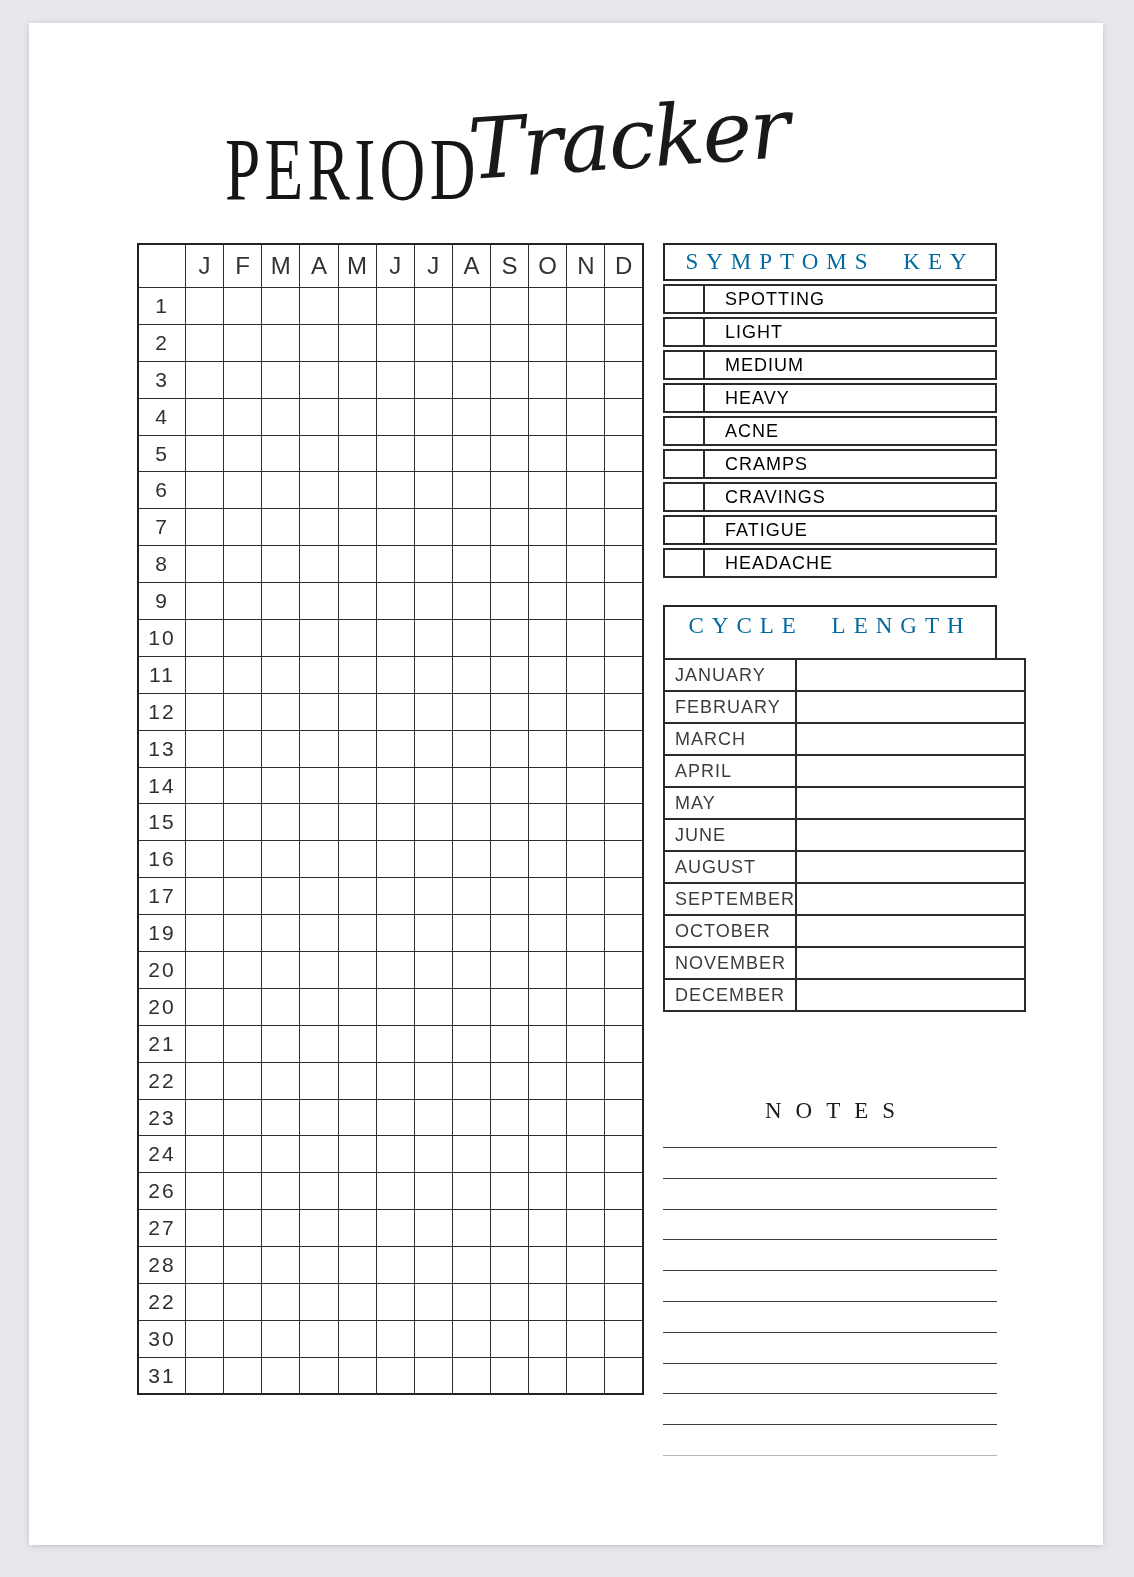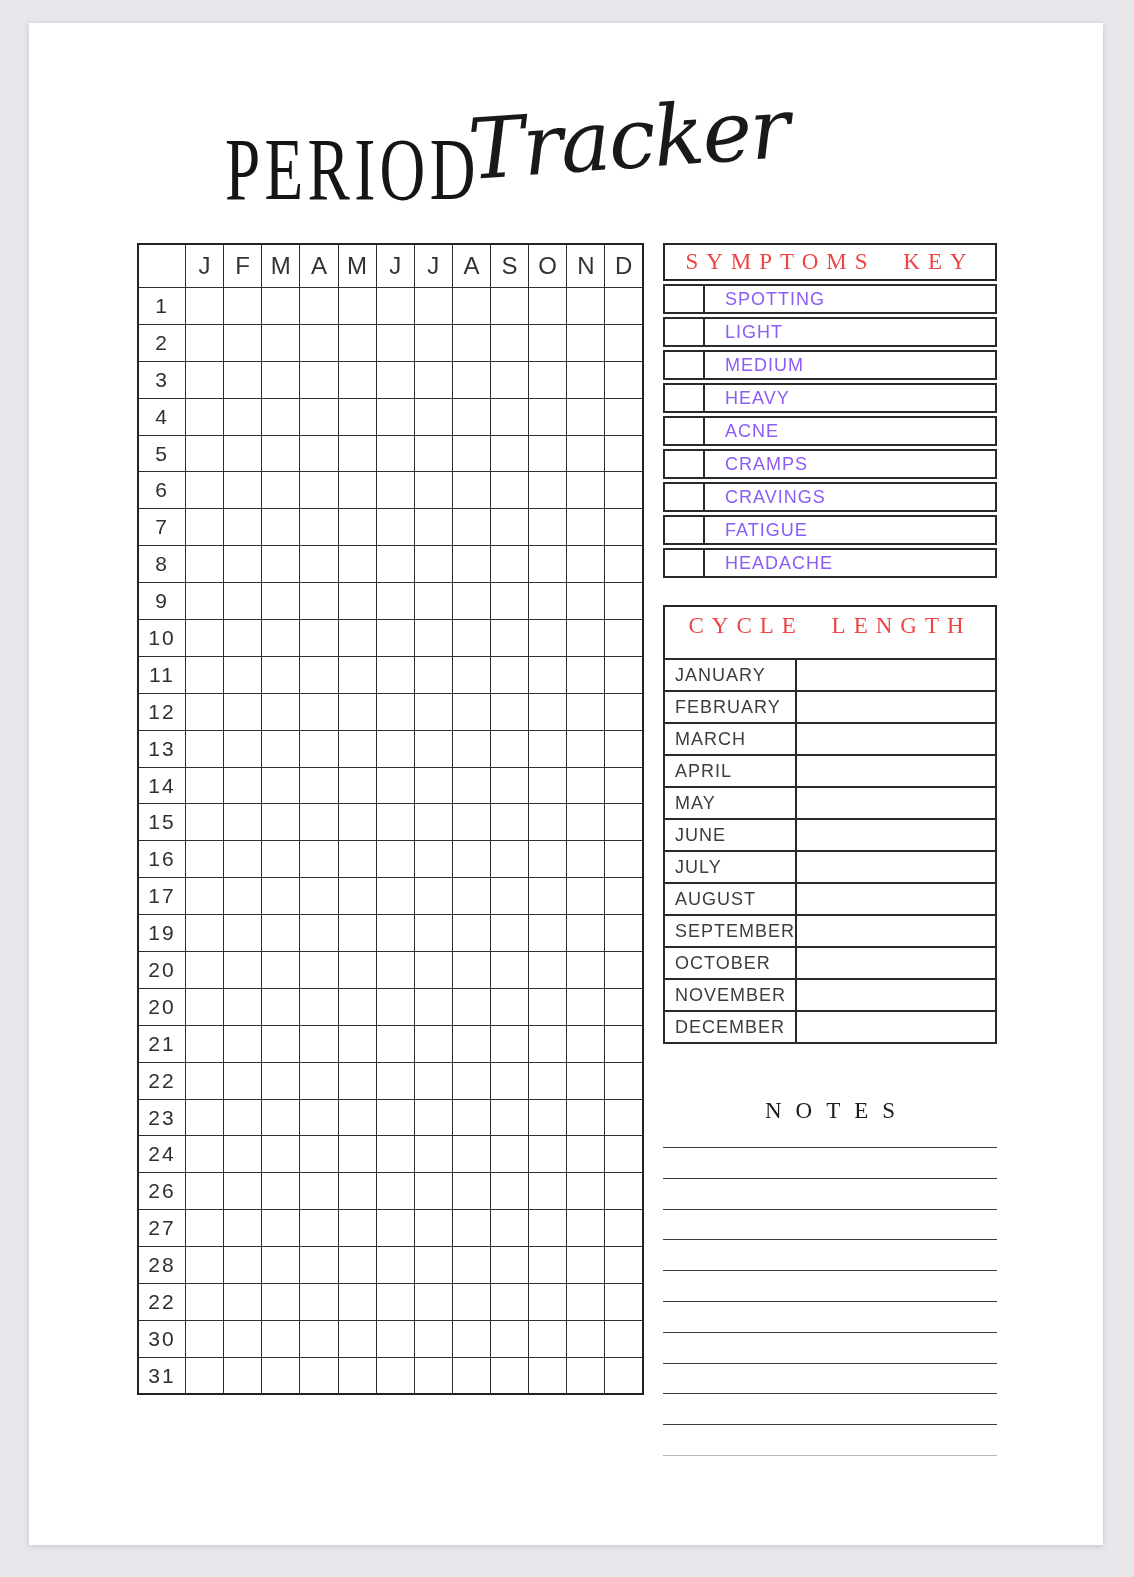--- a/index.html
+++ b/index.html
@@ -56,48 +56,48 @@
     font-size:21px; color:#2f2f2f; letter-spacing:2px;
     text-align:center; vertical-align:middle;
   }
 
   
   .section-title-box {
     box-sizing:border-box;
     border:2px solid #262626;
     text-align:center;
     font-family:"Liberation Serif", serif;
-    color:#ef4444;
+    color:#0369a1;
     letter-spacing:8px; word-spacing:14px;
   }
 
   .symptoms { position:absolute; left:634px; top:220px; width:334px; }
   .symptoms .section-title-box { height:38px; line-height:34px; font-size:23px; }
   .symptom-row {
     box-sizing:border-box;
     display:flex; align-items:center;
     border:2px solid #2a2a2a;
     height:30px; margin-top:3px;
     background:#ffffff;
   }
   .symptom-swatch {
     box-sizing:border-box;
     width:40px; height:100%;
     border-right:2px solid #2a2a2a;
     flex:0 0 40px;
   }
   .symptom-label {
-    font-size:18px; color:#8b5cf6; letter-spacing:1px;
+    font-size:18px; color:#000000; letter-spacing:1px;
     padding-left:20px;
   }
 
   .cycle { position:absolute; left:634px; top:582px; width:334px; }
   .cycle .section-title-box { height:55px; line-height:37px; font-size:23px; }
   .cycle-table {
-    width:334px; border-collapse:collapse; table-layout:fixed;
+    width:363px; border-collapse:collapse; table-layout:fixed;
     margin-top:-2px;
   }
   .cycle-table td {
     box-sizing:border-box;
     border:2px solid #2a2a2a;
     height:32px; padding:0; background:#ffffff;
     vertical-align:middle;
   }
   .cycle-table td.cycle-month {
     width:132px; font-size:18px; color:#3d3d3d;
@@ -663,24 +663,20 @@
           </tr>
           <tr>
             <td class="cycle-month">MAY</td>
             <td></td>
           </tr>
           <tr>
             <td class="cycle-month">JUNE</td>
             <td></td>
           </tr>
           <tr>
-            <td class="cycle-month">JULY</td>
-            <td></td>
-          </tr>
-          <tr>
             <td class="cycle-month">AUGUST</td>
             <td></td>
           </tr>
           <tr>
             <td class="cycle-month">SEPTEMBER</td>
             <td></td>
           </tr>
           <tr>
             <td class="cycle-month">OCTOBER</td>
             <td></td>

